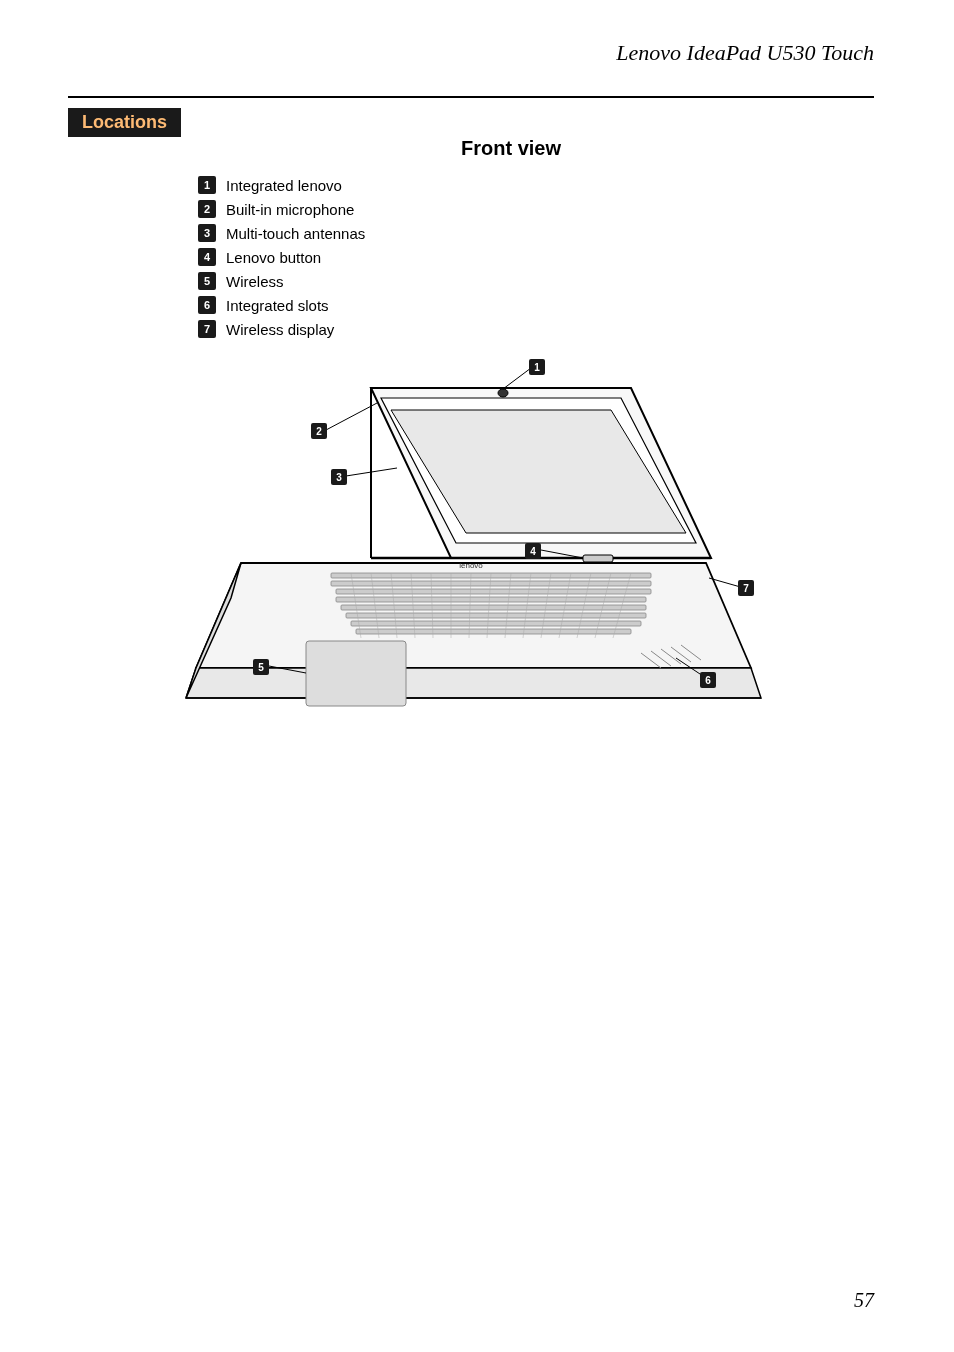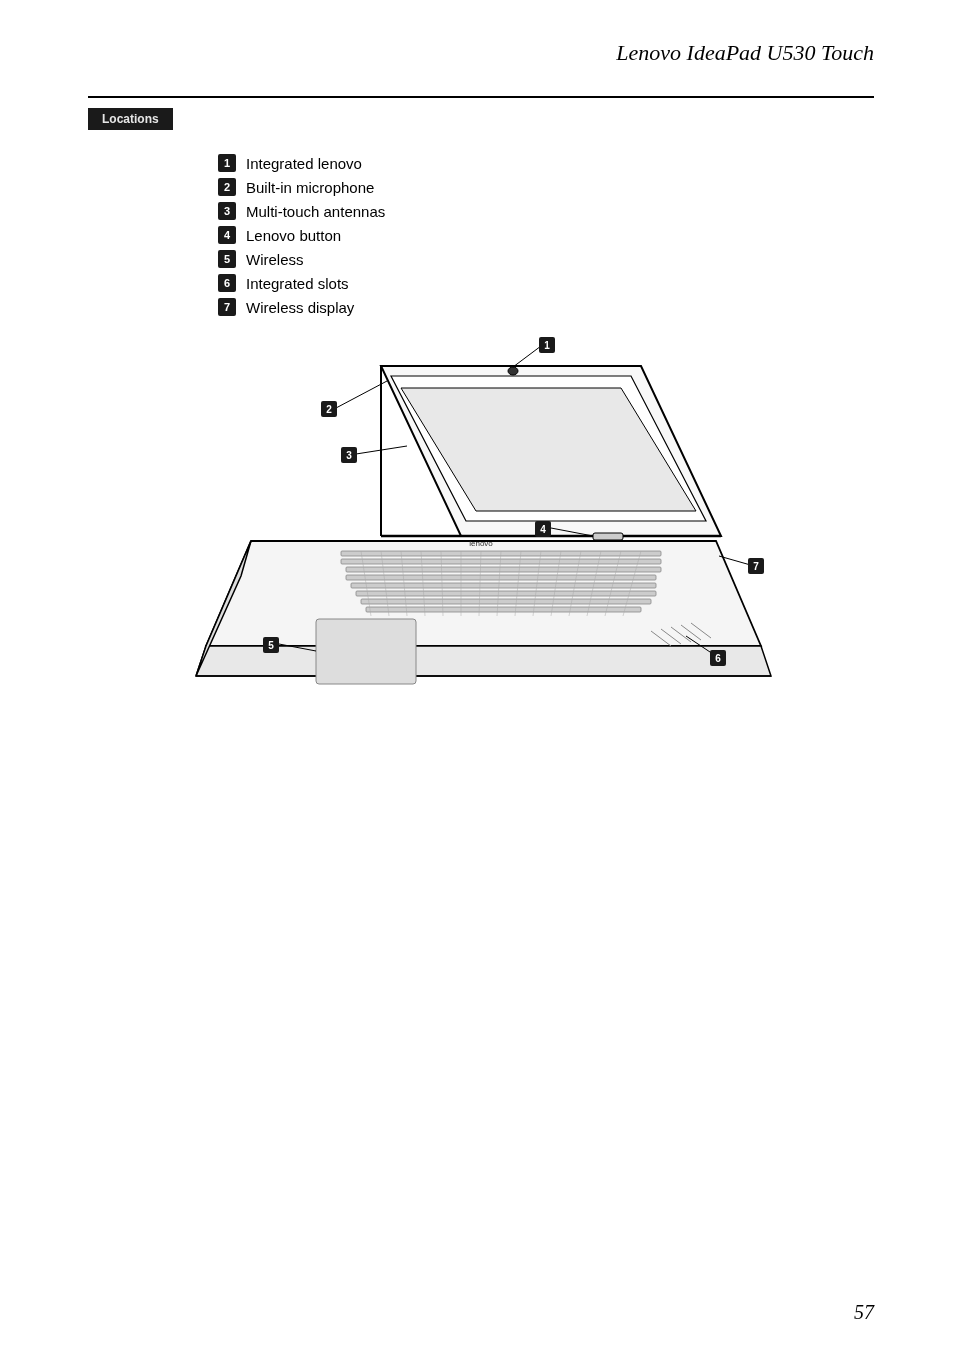--- a/index.html
+++ b/index.html
@@ -6,44 +6,43 @@
     body {
       width: 954px;
       min-height: 1352px;
       background: #ffffff;
       font-family: "Times New Roman", Times, serif;
       position: relative;
     }
     .page {
       width: 954px;
       min-height: 1352px;
-      padding: 40px 80px 60px 88px;
+      padding: 40px 80px 60px 68px;
       position: relative;
     }
     .header-title {
       text-align: right;
       font-style: italic;
       font-size: 22px;
       font-weight: normal;
       margin-bottom: 30px;
       color: #000;
     }
     .divider {
       border: none;
       border-top: 2px solid #000;
       margin-bottom: 10px;
     }
     .section-title {
       background: #1a1a1a;
-      color: #e5e5e5;
+      color: #fdba74;
       display: inline-block;
       padding: 4px 14px;
-      font-size: 12px;
+      font-size: 18px;
       font-weight: bold;
-      margin-bottom: 24px;
       font-family: Arial, sans-serif;
     }
     .front-view-title {
       text-align: center;
       font-size: 20px;
       font-weight: bold;
       margin-bottom: 16px;
       margin-left: 80px;
       font-family: Arial, sans-serif;
     }
@@ -81,35 +80,36 @@
       margin-top: 10px;
     }
     .diagram-svg {
       position: absolute;
       left: 50%;
       top: 0;
       transform: translateX(-50%);
     }
     .page-number {
       position: absolute;
-      bottom: 28px;
+      bottom: 40px;
       right: 80px;
       font-style: italic;
       font-size: 20px;
       font-family: "Times New Roman", Times, serif;
     }
   </style>
 </head>
 <body>
 
 <div class="page">
   <div class="header-title">Lenovo IdeaPad U530 Touch</div>
   <hr class="divider">
   <div class="section-title">Locations</div>
 
+  <div class="front-view-title">Front view</div>
 
   <ul class="parts-list">
     <li>
       <span class="num-badge">1</span>
       <span>Integrated lenovo</span>
     </li>
     <li>
       <span class="num-badge">2</span>
       <span>Built-in microphone</span>
     </li>

